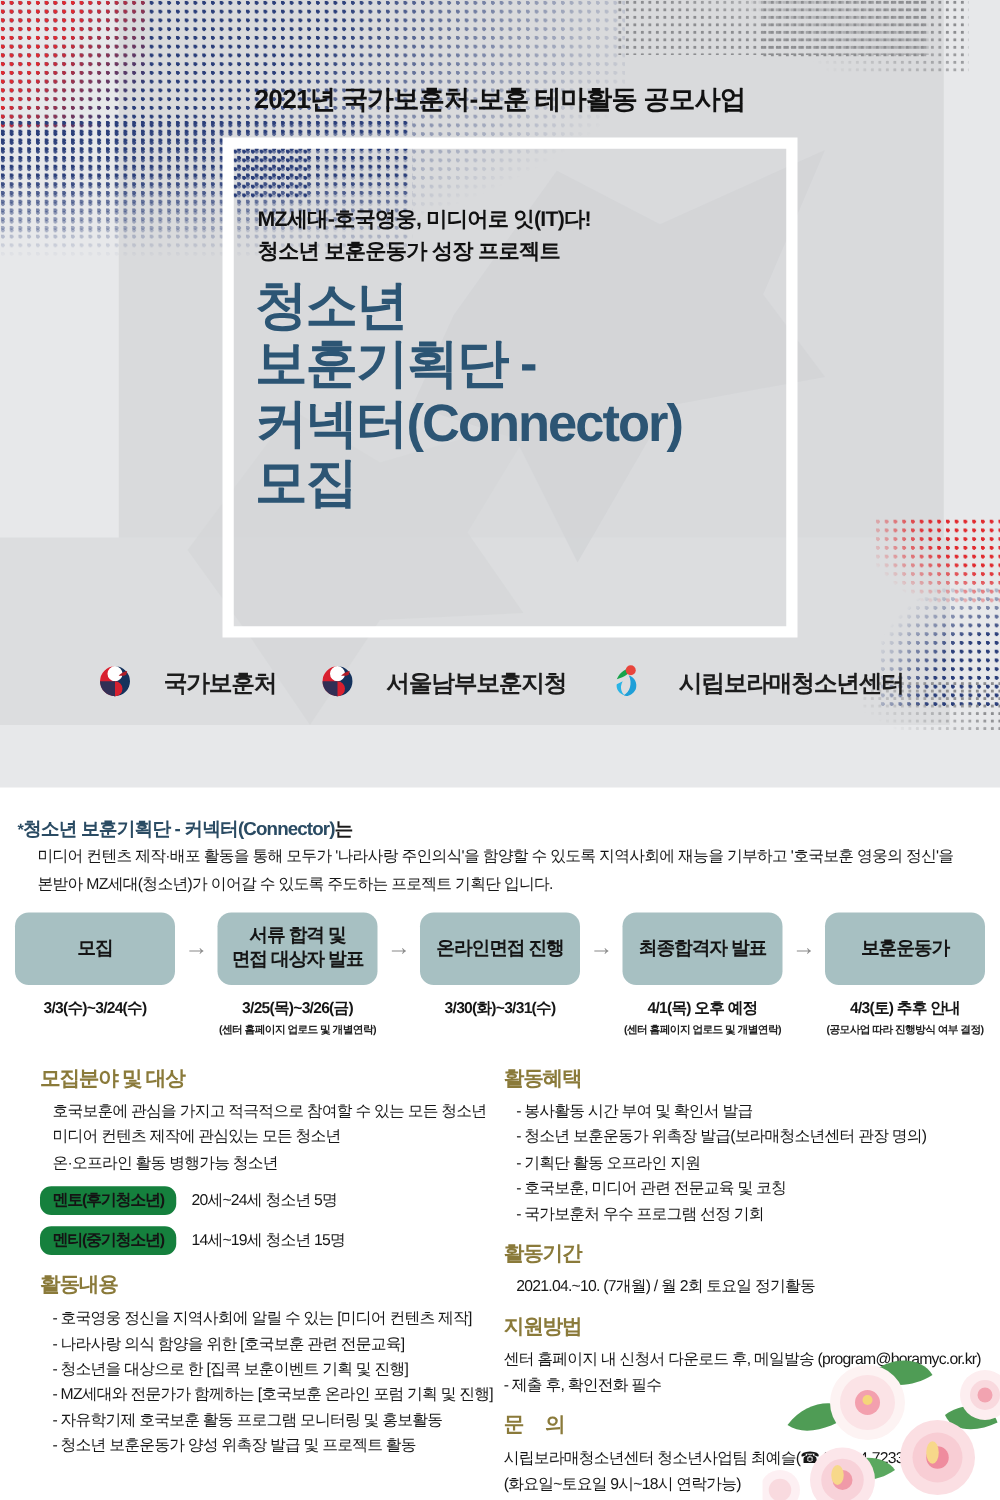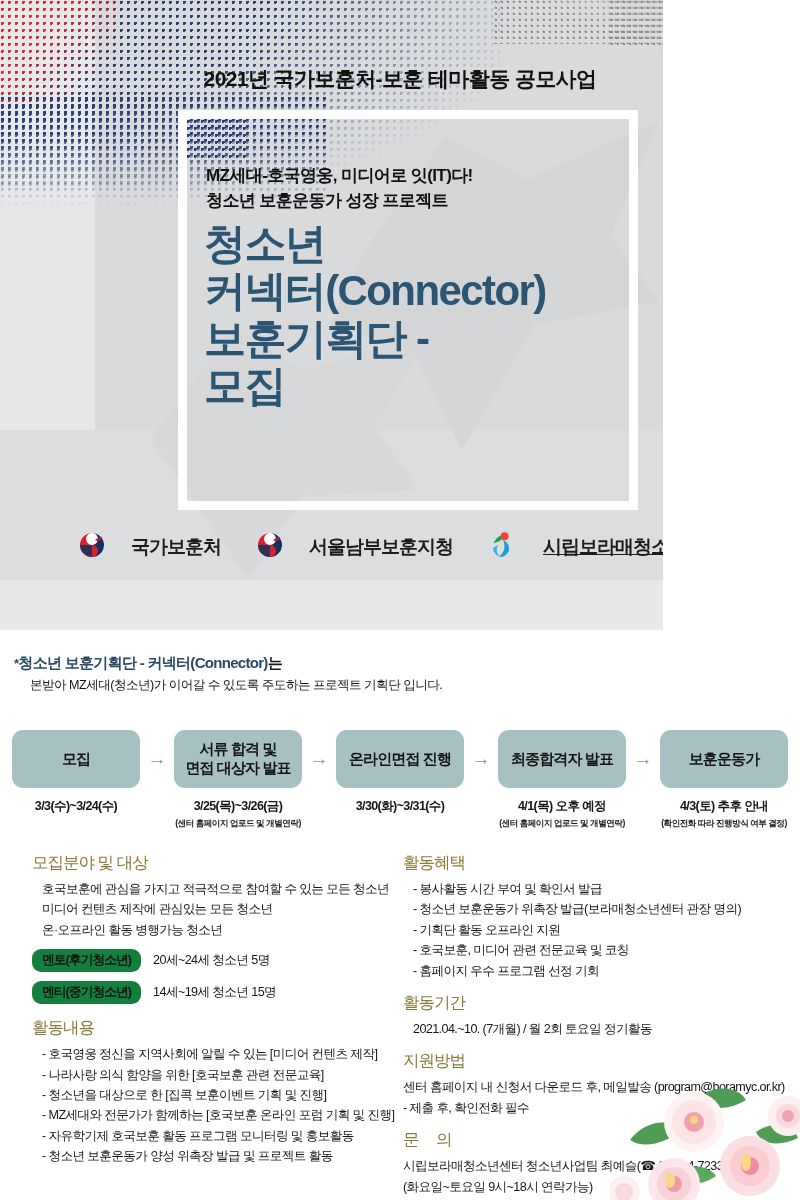--- a/index.html
+++ b/index.html
@@ -5,21 +5,21 @@
 <style>
   html,body{margin:0;padding:0;background:#fff;}
   body{
     width:800px;height:1200px;position:relative;overflow:hidden;
     font-family:"Liberation Sans","DejaVu Sans",sans-serif;
     color:#1a1a1a;
   }
 
   
   .header{
-    position:absolute;left:0;top:0;width:663px;height:630px;
+    position:absolute;left:0;top:0;width:800px;height:630px;
     background:#e7e8ea;overflow:hidden;
   }
   
   .hd-shape{position:absolute;background:#d9dadc;}
   .hd-shape.a{left:95px;top:0;width:660px;height:580px;}
   .hd-shape.b{left:0;top:430px;width:760px;height:150px;background:#dcdddf;}
   .dove{
     position:absolute;left:330px;top:120px;width:330px;height:330px;
     background:#d2d3d5;
     clip-path:polygon(10% 40%,35% 5%,60% 18%,100% 0%,85% 35%,100% 55%,62% 62%,40% 100%,25% 70%,0% 62%);
@@ -93,21 +93,21 @@
     font-size:42px;font-weight:900;line-height:1.13;letter-spacing:-1.6px;
     color:#2c5574;
   }
 
   .logos{
     position:absolute;left:0;top:518px;width:800px;height:58px;z-index:7;
     display:flex;align-items:center;justify-content:center;gap:34px;
   }
   .logo{display:flex;align-items:center;gap:24px;}
   .logo-name{font-size:19px;font-weight:700;letter-spacing:-1px;color:#1c1c1c;}
-  .logo-name.bold{font-weight:800;text-decoration:underline;}
+  .logo-name.bold{font-weight:800;}
 
   
   .intro{position:absolute;left:0;top:654px;width:800px;}
   .intro-title{
     font-size:15px;font-weight:800;letter-spacing:-0.7px;color:#2a4b63;
     padding-left:14px;
   }
   .intro-title .star{color:#2a4b63;font-size:13px;}
   .intro-title .tail{color:#1a1a1a;}
   .intro-body{
@@ -138,21 +138,21 @@
     width:34px;height:58px;display:flex;align-items:center;justify-content:center;
     color:#8d8d8d;font-size:19px;
   }
 
   
   .cols{position:absolute;left:0;top:852px;width:800px;display:flex;}
   .col-l{width:395px;padding-left:32px;box-sizing:border-box;}
   .col-r{width:405px;padding-left:8px;box-sizing:border-box;}
 
   .sec-h{
-    font-size:16.5px;font-weight:400;letter-spacing:-1px;color:#8a7a3a;
+    font-size:16.5px;font-weight:700;letter-spacing:-1px;color:#8a7a3a;
     margin:0 0 5px 0;
   }
   .sec-h.sp{letter-spacing:6px;}
   .lines{font-size:12.6px;line-height:1.62;letter-spacing:-0.6px;color:#161616;}
   .lines div{white-space:nowrap;}
   .ind{padding-left:10px;}
 
   .badges{margin-top:9px;}
   .badge-row{display:flex;align-items:center;gap:12px;margin-bottom:9px;}
   .badge{
@@ -191,22 +191,22 @@
 
   <div class="frame"></div>
 
   <div class="sub">
     <div>MZ세대-호국영웅, 미디어로 잇(IT)다!</div>
     <div>청소년 보훈운동가 성장 프로젝트</div>
   </div>
 
   <div class="bigtitle">
     <div>청소년</div>
+    <div>보훈기획단 -</div>
     <div>커넥터(Connector)</div>
-    <div>보훈기획단 -</div>
     <div>모집</div>
   </div>
 
   <div class="logos">
     <div class="logo">
       <span>
         <svg width="30" height="30" viewBox="0 0 40 40">
           <circle cx="20" cy="20" r="16" fill="#ffffff"></circle>
           <path d="M20 4a16 16 0 0 1 0 32a8 8 0 0 1 0-16a8 8 0 0 0 0-16z" fill="#15325c"></path>
           <path d="M20 4a16 16 0 0 0 0 32a8 8 0 0 0 0-16a8 8 0 0 1 0-16z" fill="#15325c" opacity="0"></path>
@@ -241,20 +241,21 @@
       <span class="logo-name bold">시립보라매청소년센터</span>
     </div>
   </div>
 </div>
 
 <div class="intro">
   <div class="intro-title">
     <span class="star">*</span><span>청소년 보훈기획단 - 커넥터(Connector)</span><span class="tail">는</span>
   </div>
   <div class="intro-body">
+    <div>미디어 컨텐츠 제작·배포 활동을 통해 모두가 '나라사랑 주인의식'을 함양할 수 있도록 지역사회에 재능을 기부하고 '호국보훈 영웅의 정신'을</div>
     <div>본받아 MZ세대(청소년)가 이어갈 수 있도록 주도하는 프로젝트 기획단 입니다.</div>
   </div>
 </div>
 
 <div class="timeline">
   <div class="step">
     <div class="step-box">모집</div>
     <div class="step-date">3/3(수)~3/24(수)</div>
     <div class="step-note"></div>
   </div>
@@ -273,21 +274,21 @@
   <div class="arrow">→</div>
   <div class="step">
     <div class="step-box">최종합격자 발표</div>
     <div class="step-date">4/1(목) 오후 예정</div>
     <div class="step-note">(센터 홈페이지 업로드 및 개별연락)</div>
   </div>
   <div class="arrow">→</div>
   <div class="step">
     <div class="step-box">보훈운동가</div>
     <div class="step-date">4/3(토) 추후 안내</div>
-    <div class="step-note">(확인전화 따라 진행방식 여부 결정)</div>
+    <div class="step-note">(공모사업 따라 진행방식 여부 결정)</div>
   </div>
 </div>
 
 <div class="cols">
 
   <div class="col-l">
 
     <div>
       <div class="sec-h">모집분야 및 대상</div>
       <div class="lines ind">
@@ -323,21 +324,21 @@
 
   <div class="col-r">
 
     <div>
       <div class="sec-h">활동혜택</div>
       <div class="lines ind">
         <div>- 봉사활동 시간 부여 및 확인서 발급</div>
         <div>- 청소년 보훈운동가 위촉장 발급(보라매청소년센터 관장 명의)</div>
         <div>- 기획단 활동 오프라인 지원</div>
         <div>- 호국보훈, 미디어 관련 전문교육 및 코칭</div>
-        <div>- 홈페이지 우수 프로그램 선정 기회</div>
+        <div>- 국가보훈처 우수 프로그램 선정 기회</div>
       </div>
     </div>
 
     <div class="blk-r">
       <div class="sec-h">활동기간</div>
       <div class="lines ind">
         <div>2021.04.~10. (7개월) / 월 2회 토요일 정기활동</div>
       </div>
     </div>
 

